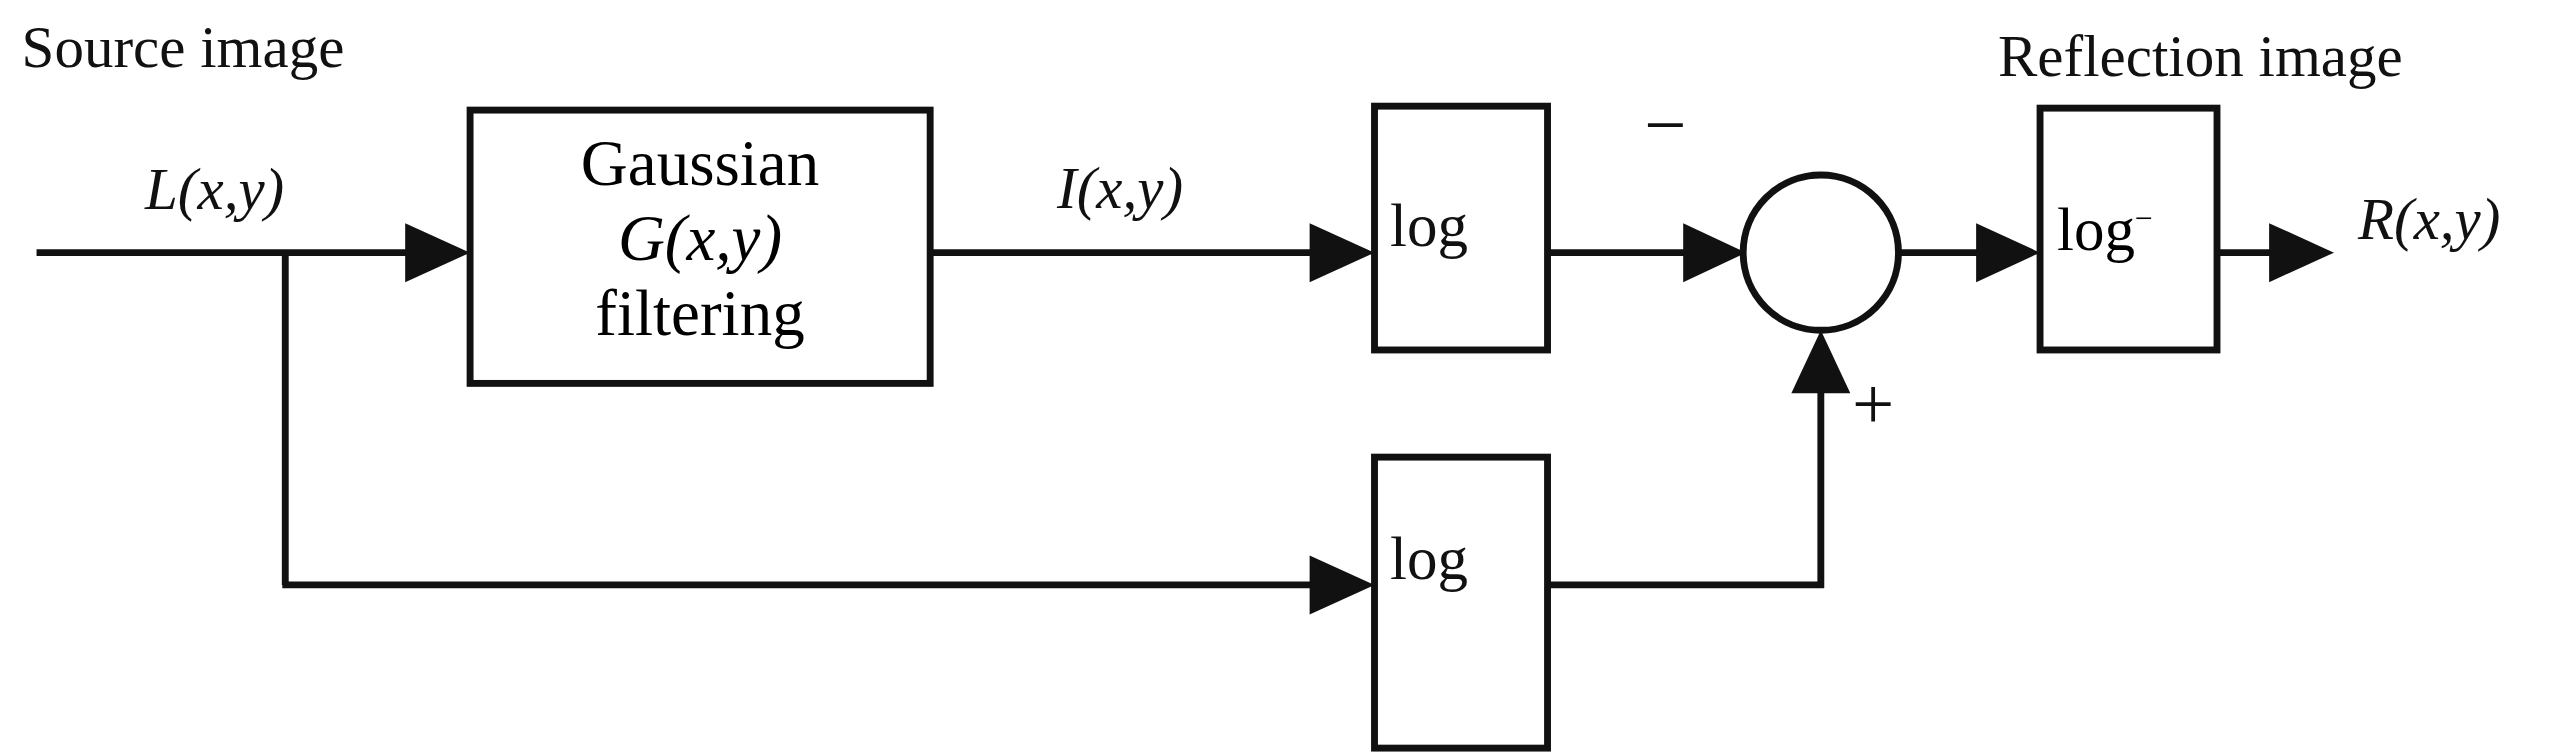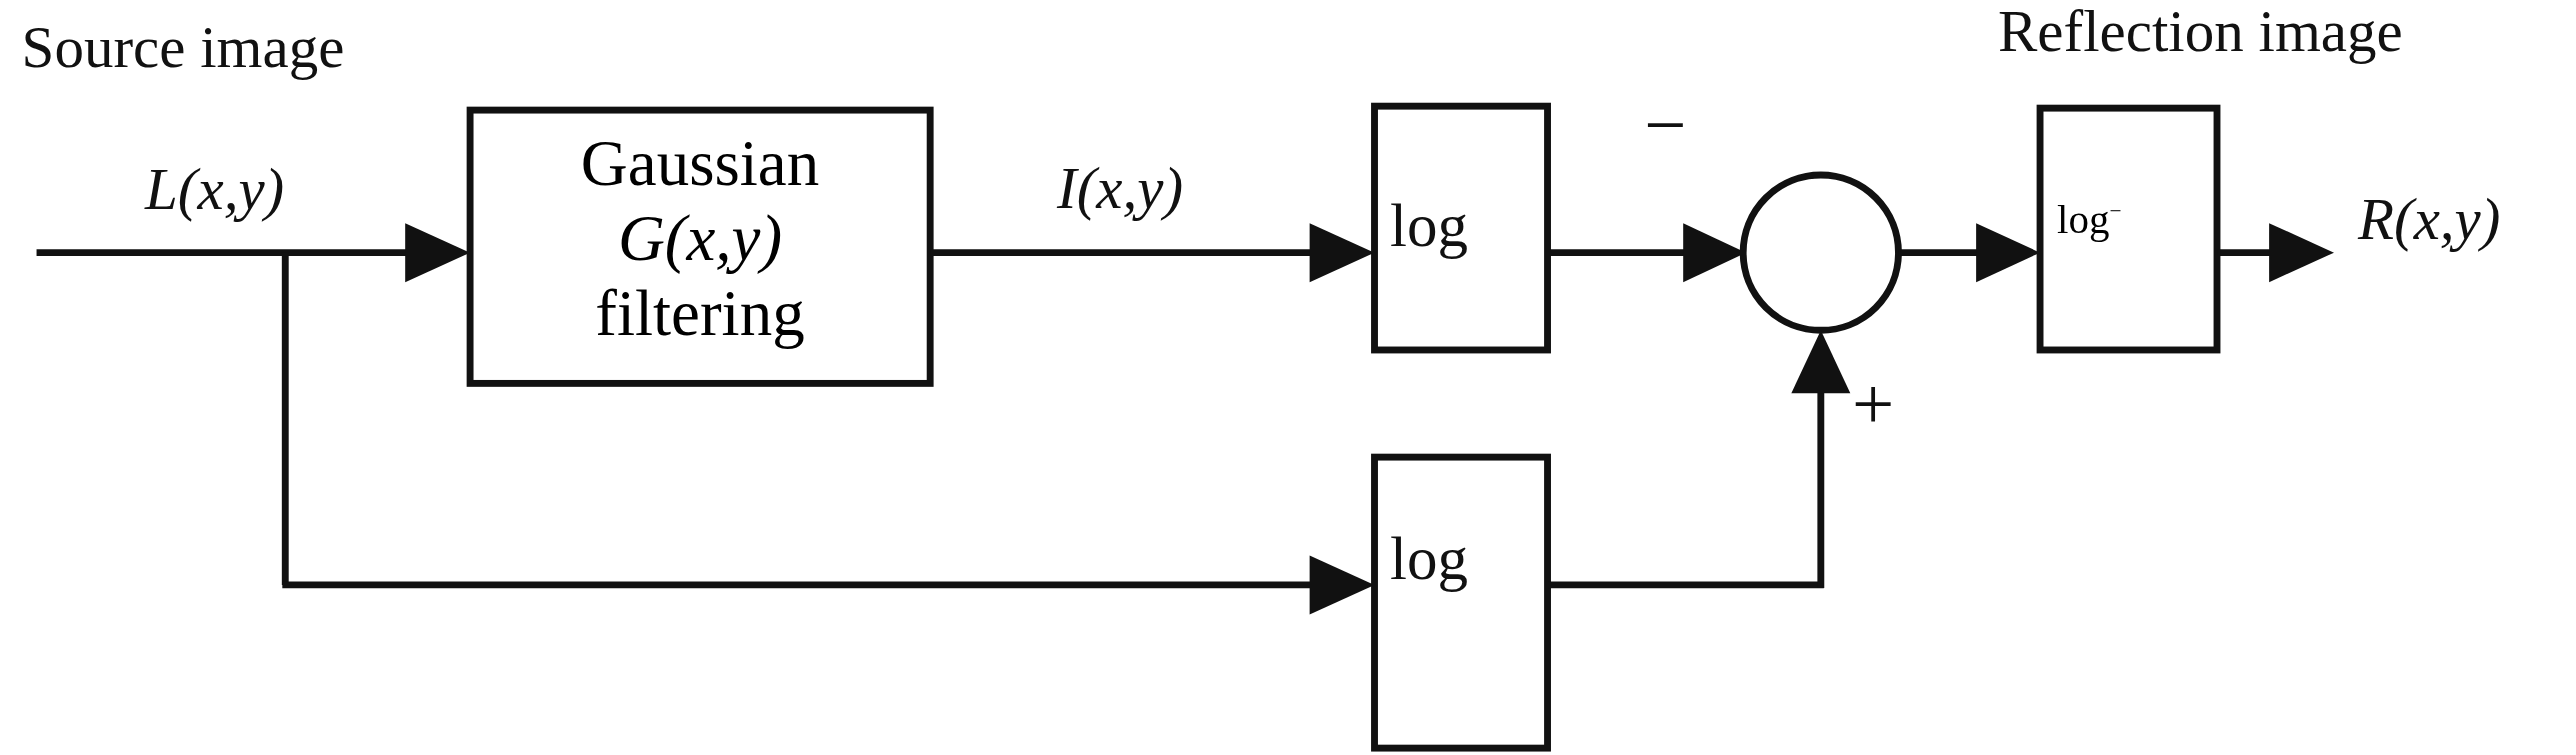--- a/index.html
+++ b/index.html
@@ -66,21 +66,21 @@
     font-size: 61px;
     font-style: normal;
     text-align: center;
   }
   .signmark {
     font-size: 75px;
     font-style: normal;
     font-weight: 500;
   }
   .logsup {
-    font-size: 41px;
+    font-size: 61px;
     font-style: normal;
     position: absolute;
     white-space: nowrap;
   }
   .logsup sup {
     font-size: 0.52em;
     vertical-align: super;
     letter-spacing: 0;
   }
   .gauss-stack {
@@ -149,20 +149,20 @@
   <div class="lbl math" style="left:1057px; top:159px;">I(x,y)</div>
 
   <div class="lbl boxtext" style="left:1390px; top:195px;">log</div>
 
   <div class="lbl signmark" style="left:1644px; top:87px;">−</div>
 
   <div class="lbl signmark" style="left:1852px; top:366px;">+</div>
 
   <div class="lbl boxtext" style="left:1390px; top:528px;">log</div>
 
-  <div class="lbl caption" style="left:1998px; top:2px;">Reflection image</div>
+  <div class="lbl caption" style="left:1998px; top:27px;">Reflection image</div>
 
   <div class="logsup" style="left:2057px; top:195px;"><span>log</span><sup>−</sup></div>
 
   <div class="lbl math" style="left:2358px; top:190px;">R(x,y)</div>
 
 </div>
 
 
 </body></html>

